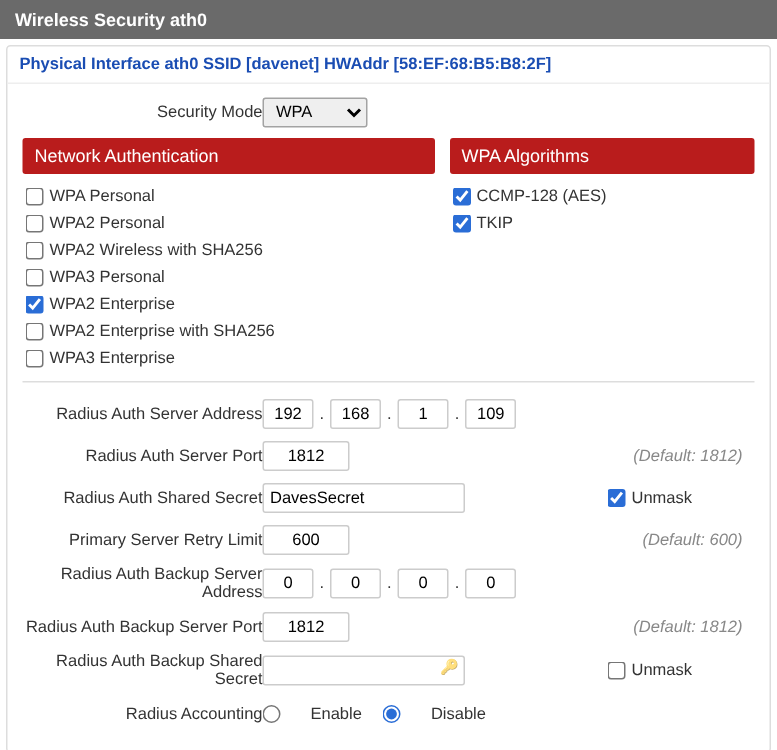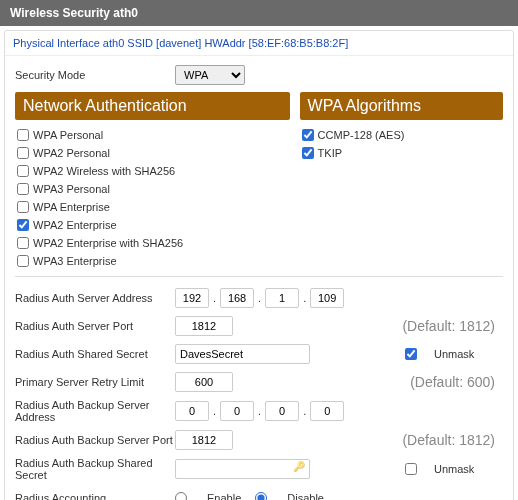--- a/index.html
+++ b/index.html
@@ -1,37 +1,37 @@
 <!DOCTYPE html>
 <html><head>
 <meta charset="utf-8">
 <style>
 * { box-sizing: border-box; margin: 0; padding: 0; }
 body { font-family: Arial, sans-serif; font-size: 11px; color: #333; background: #fff; width: 518px; }
 .header-bar { background: #6a6a6a; color: #fff; font-weight: bold; padding: 6px 10px; font-size: 12px; }
 .container { border: 1px solid #ddd; margin: 4px; border-radius: 3px; }
-.phys-intf { color: #1a4db3; font-weight: normal; font-size: 11px; padding: 6px 8px; border-bottom: 1px solid #eee; }
+.phys-intf { color: #1a4db3; font-weight: bold; font-size: 11px; padding: 6px 8px; border-bottom: 1px solid #eee; }
 .section { padding: 8px 10px; }
 .row { display: flex; align-items: center; margin-bottom: 6px; min-height: 22px; }
-.row .label { width: 160px; color: #333; }
+.row .label { width: 160px; color: #333; text-align: right; }
 .row .field { flex: 1; display: flex; align-items: center; gap: 4px; }
-.default-hint { color: #888; font-size: 14px; margin-left: auto; padding-right: 8px; }
+.default-hint { color: #888; font-size: 11px; margin-left: auto; padding-right: 8px; font-style: italic; }
 select { padding: 2px 4px; font-size: 11px; border: 1px solid #a3a3a3; border-radius: 2px; width: 70px; }
 input[type="text"], input[type="password"] { padding: 3px 4px; font-size: 11px; border: 1px solid #ccc; border-radius: 2px; }
 .ip-input { width: 34px; text-align: center; }
 .port-input, .num-input { width: 58px; text-align: center; }
 .text-input { width: 135px; }
 .radio-lbl { display: inline-flex; align-items: center; gap: 20px; margin-right: 10px; justify-content: flex-end; }
-.cb-lbl { display: inline-flex; align-items: center; gap: 17px; margin-left: 6px; color:#333;padding-left:31px; }
+.cb-lbl { display: inline-flex; align-items: center; gap: 4px; margin-left: 6px; color:#333;padding-left:31px; }
 input[type="radio"], input[type="checkbox"] { accent-color: #2a6dd6; width: 12px; height: 12px; }
 hr.sep { border: none; border-top: 1px solid #ddd; margin: 6px 0 10px 0; }
 .two-col { display: flex; gap: 10px; margin-bottom: 6px; }
 .col-left { flex: 1.35; }
 .col-right { flex: 1; }
-.group-hdr { background: #a16207; color: #fff; padding: 5px 8px; font-size: 16px; border-radius: 2px; margin-bottom: 6px; }
+.group-hdr { background: #b91c1c; color: #fff; padding: 5px 8px; font-size: 12px; border-radius: 2px; margin-bottom: 6px; }
 .chk-item { display: flex; align-items: center; gap: 4px; padding: 3px 2px; font-size: 11px; }
 .key-icon { position: relative; }
 .key-icon::after { content: "🔑"; position: absolute; right: 4px; top: 2px; font-size: 10px; opacity: .6; }
 </style>
 </head>
 <body>
 
 <div class="header-bar">Wireless Security ath0</div>
 
 <div class="container">
@@ -59,24 +59,20 @@
               <input type="checkbox" style="">
               <span>WPA2 Personal</span>
             </label>
           <label class="chk-item">
               <input type="checkbox" style="">
               <span>WPA2 Wireless with SHA256</span>
             </label>
           <label class="chk-item">
               <input type="checkbox" style="">
               <span>WPA3 Personal</span>
-            </label>
-          <label class="chk-item">
-              <input type="checkbox" style="">
-              <span>WPA Enterprise</span>
             </label>
           <label class="chk-item">
               <input type="checkbox" checked="" style="">
               <span>WPA2 Enterprise</span>
             </label>
           <label class="chk-item">
               <input type="checkbox" style="">
               <span>WPA2 Enterprise with SHA256</span>
             </label>
           <label class="chk-item">

